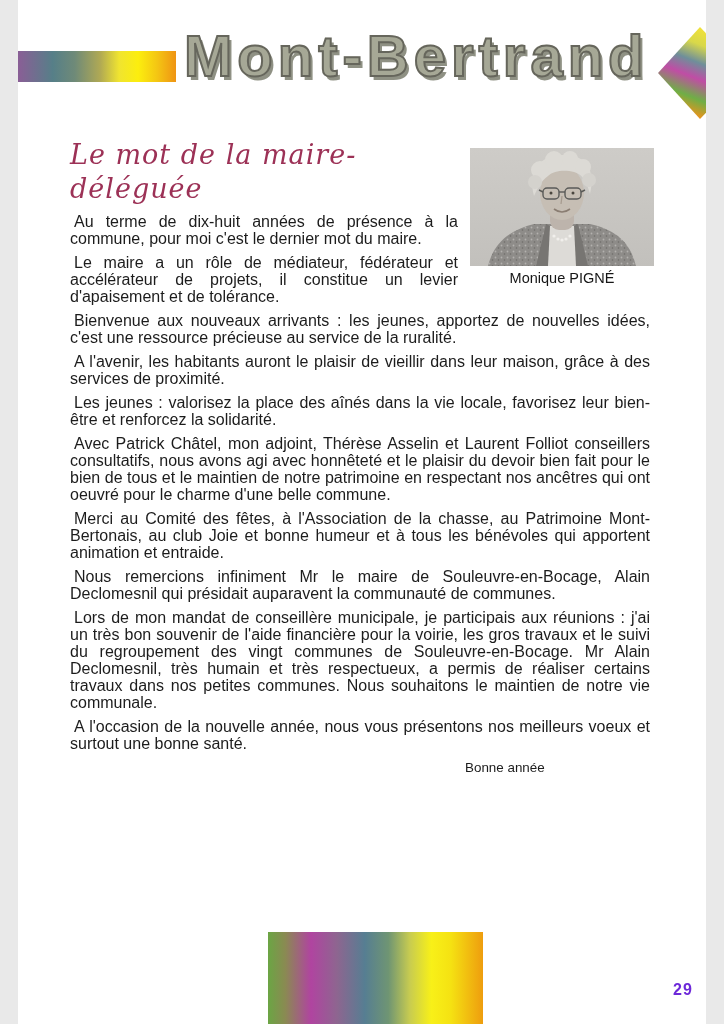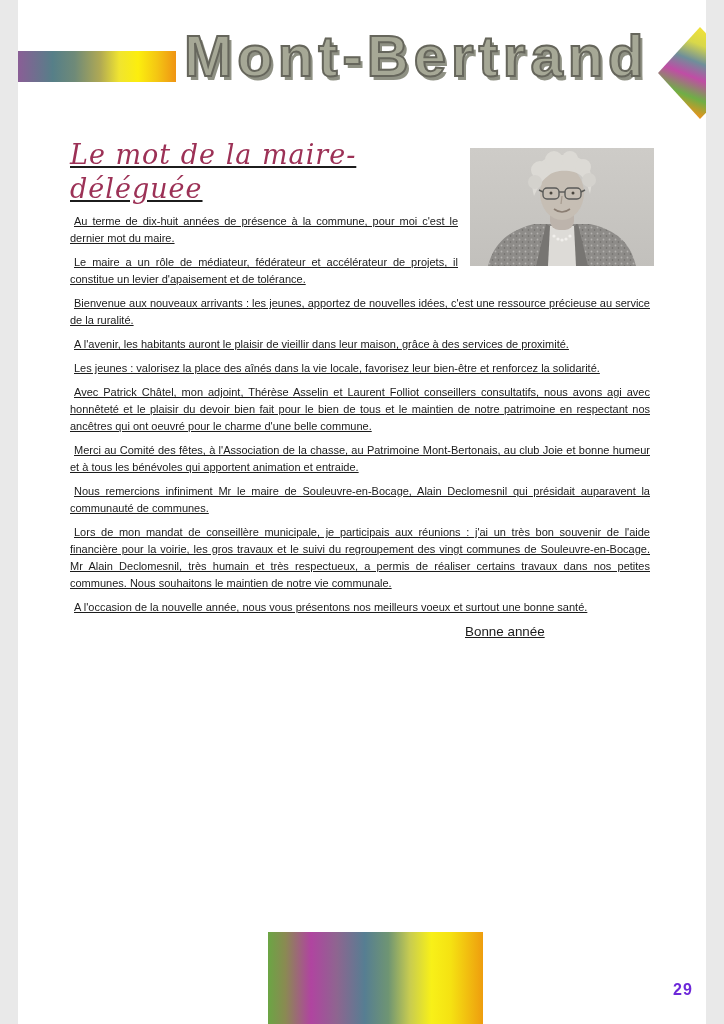--- a/index.html
+++ b/index.html
@@ -4,21 +4,20 @@
 <style>
   html,body{margin:0;padding:0;background:#e9e9e9;}
   .page{
     position:relative;
     width:688px;height:1024px;
     margin:0 auto;
     background:#ffffff;
     overflow:hidden;
     font-family:"Liberation Sans", sans-serif;
     color:#1c1c1c;
-    text-decoration:underline;
   }
   
   .rainbow-bar-top{
     position:absolute;left:0;top:51px;width:158px;height:31px;
     background:linear-gradient(90deg,#8a5e96 0%,#567f88 22%,#6f8a78 36%,#b0a954 52%,#f0e430 64%,#fcee0e 76%,#f4c613 88%,#ef9413 100%);
   }
   .masthead-title{
     position:absolute;left:166px;top:22px;
     font-size:58px;font-weight:bold;letter-spacing:5px;
     color:#a6a896;
@@ -49,21 +48,21 @@
     letter-spacing:1px;
     color:#9c3156;
     font-weight:500;
   }
   .salutation{
     margin-top:24px;
     font-size:13.4px;line-height:17px;
   }
   .body-paragraph{
     margin:7px 4px 0 0;
-    font-size:11px;line-height:17px;
+    font-size:16px;line-height:17px;
     text-align:justify;
     text-indent:4px;
   }
   .closing-line{
     margin:7px 0 16px 395px;
     font-size:13.4px;line-height:17px;
   }
   
   .rainbow-bar-bottom{
     position:absolute;left:250px;top:932px;width:215px;height:92px;
@@ -150,20 +149,21 @@
           <line x1="73" y1="44" x2="69" y2="42"></line>
           <line x1="111" y1="44" x2="115" y2="42"></line>
         </g>
 
         <circle cx="81" cy="45" r="1.5" fill="#4a463f"></circle>
         <circle cx="103" cy="45" r="1.5" fill="#4a463f"></circle>
 
         <path d="M92,48 L91,56" stroke="#a79c90" stroke-width="1.2" fill="none"></path>
         <path d="M84,61 Q92,67 100,61" stroke="#8a7d72" stroke-width="1.6" fill="none"></path>
       </svg>
+      <figcaption class="portrait-caption">Monique PIGNÉ</figcaption>
     </figure>
 
     <h1 class="script-heading">Le mot de la maire-déléguée</h1>
 
 
     <p class="body-paragraph">Au terme de dix-huit années de présence à la commune, pour moi c'est le dernier mot du maire.</p>
     <p class="body-paragraph">Le maire a un rôle de médiateur, fédérateur et accélérateur de projets, il constitue un levier d'apaisement et de tolérance.</p>
     <p class="body-paragraph">Bienvenue aux nouveaux arrivants : les jeunes, apportez de nouvelles idées, c'est une ressource précieuse au service de la ruralité.</p>
     <p class="body-paragraph">A l'avenir, les habitants auront le plaisir de vieillir dans leur maison, grâce à des services de proximité.</p>
     <p class="body-paragraph">Les jeunes : valorisez la place des aînés dans la vie locale, favorisez leur bien-être et renforcez la solidarité.</p>

